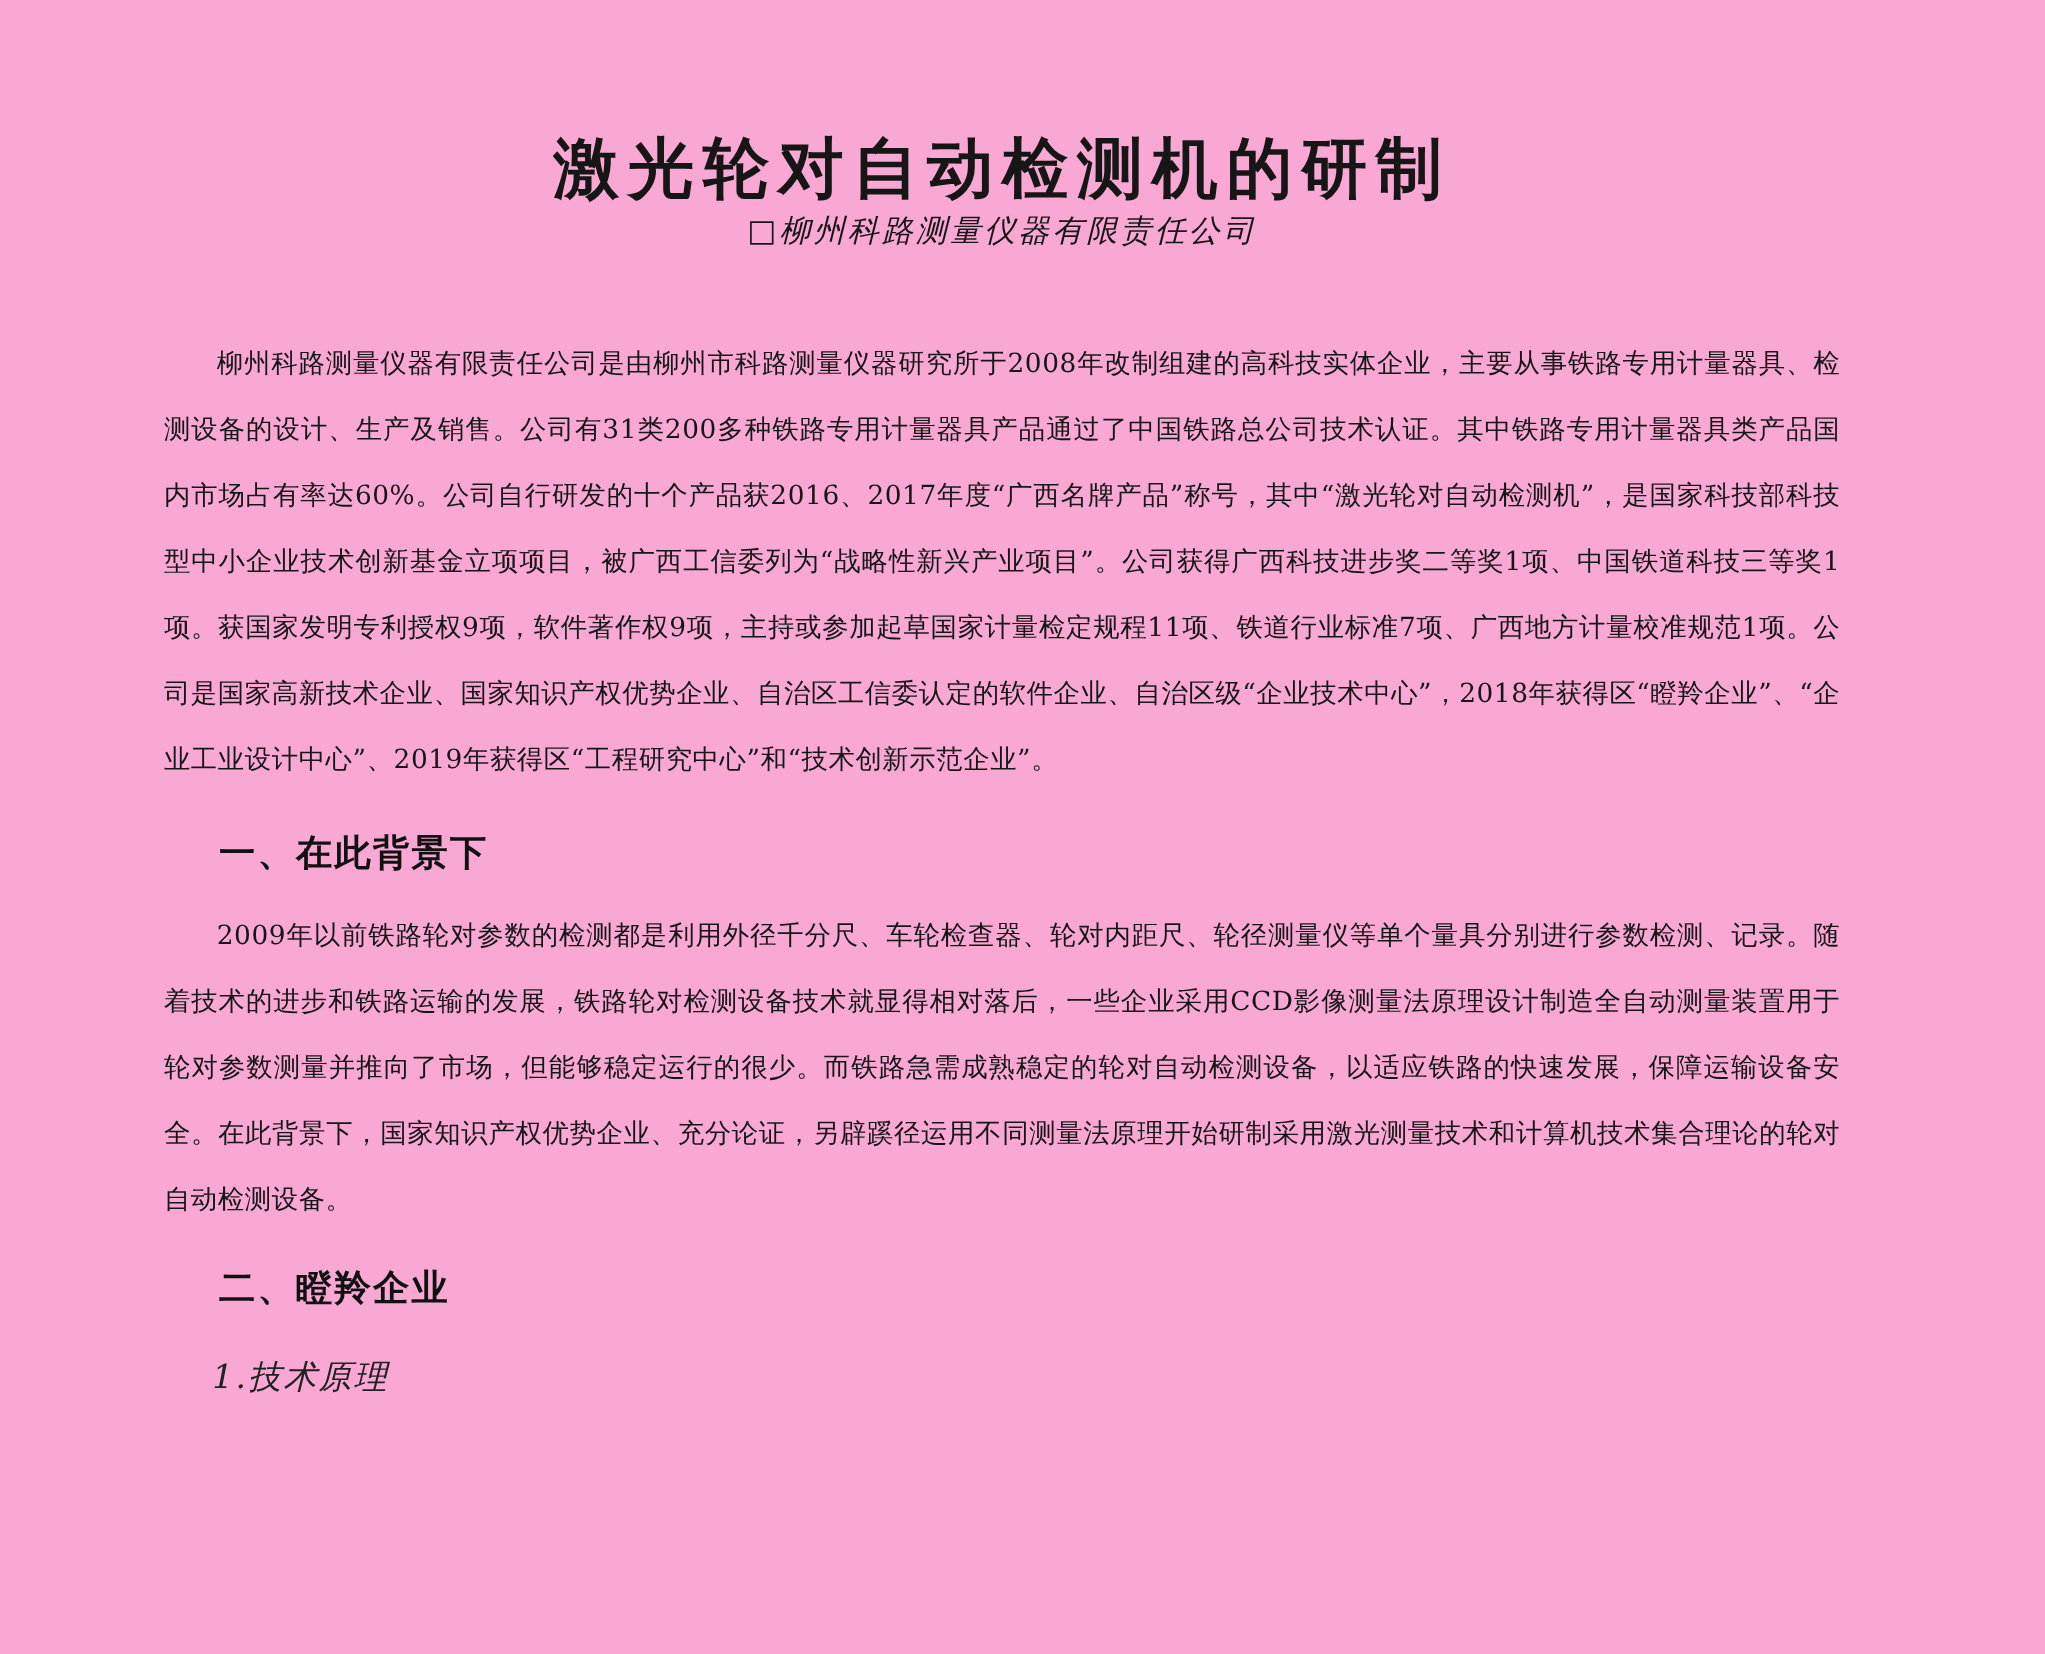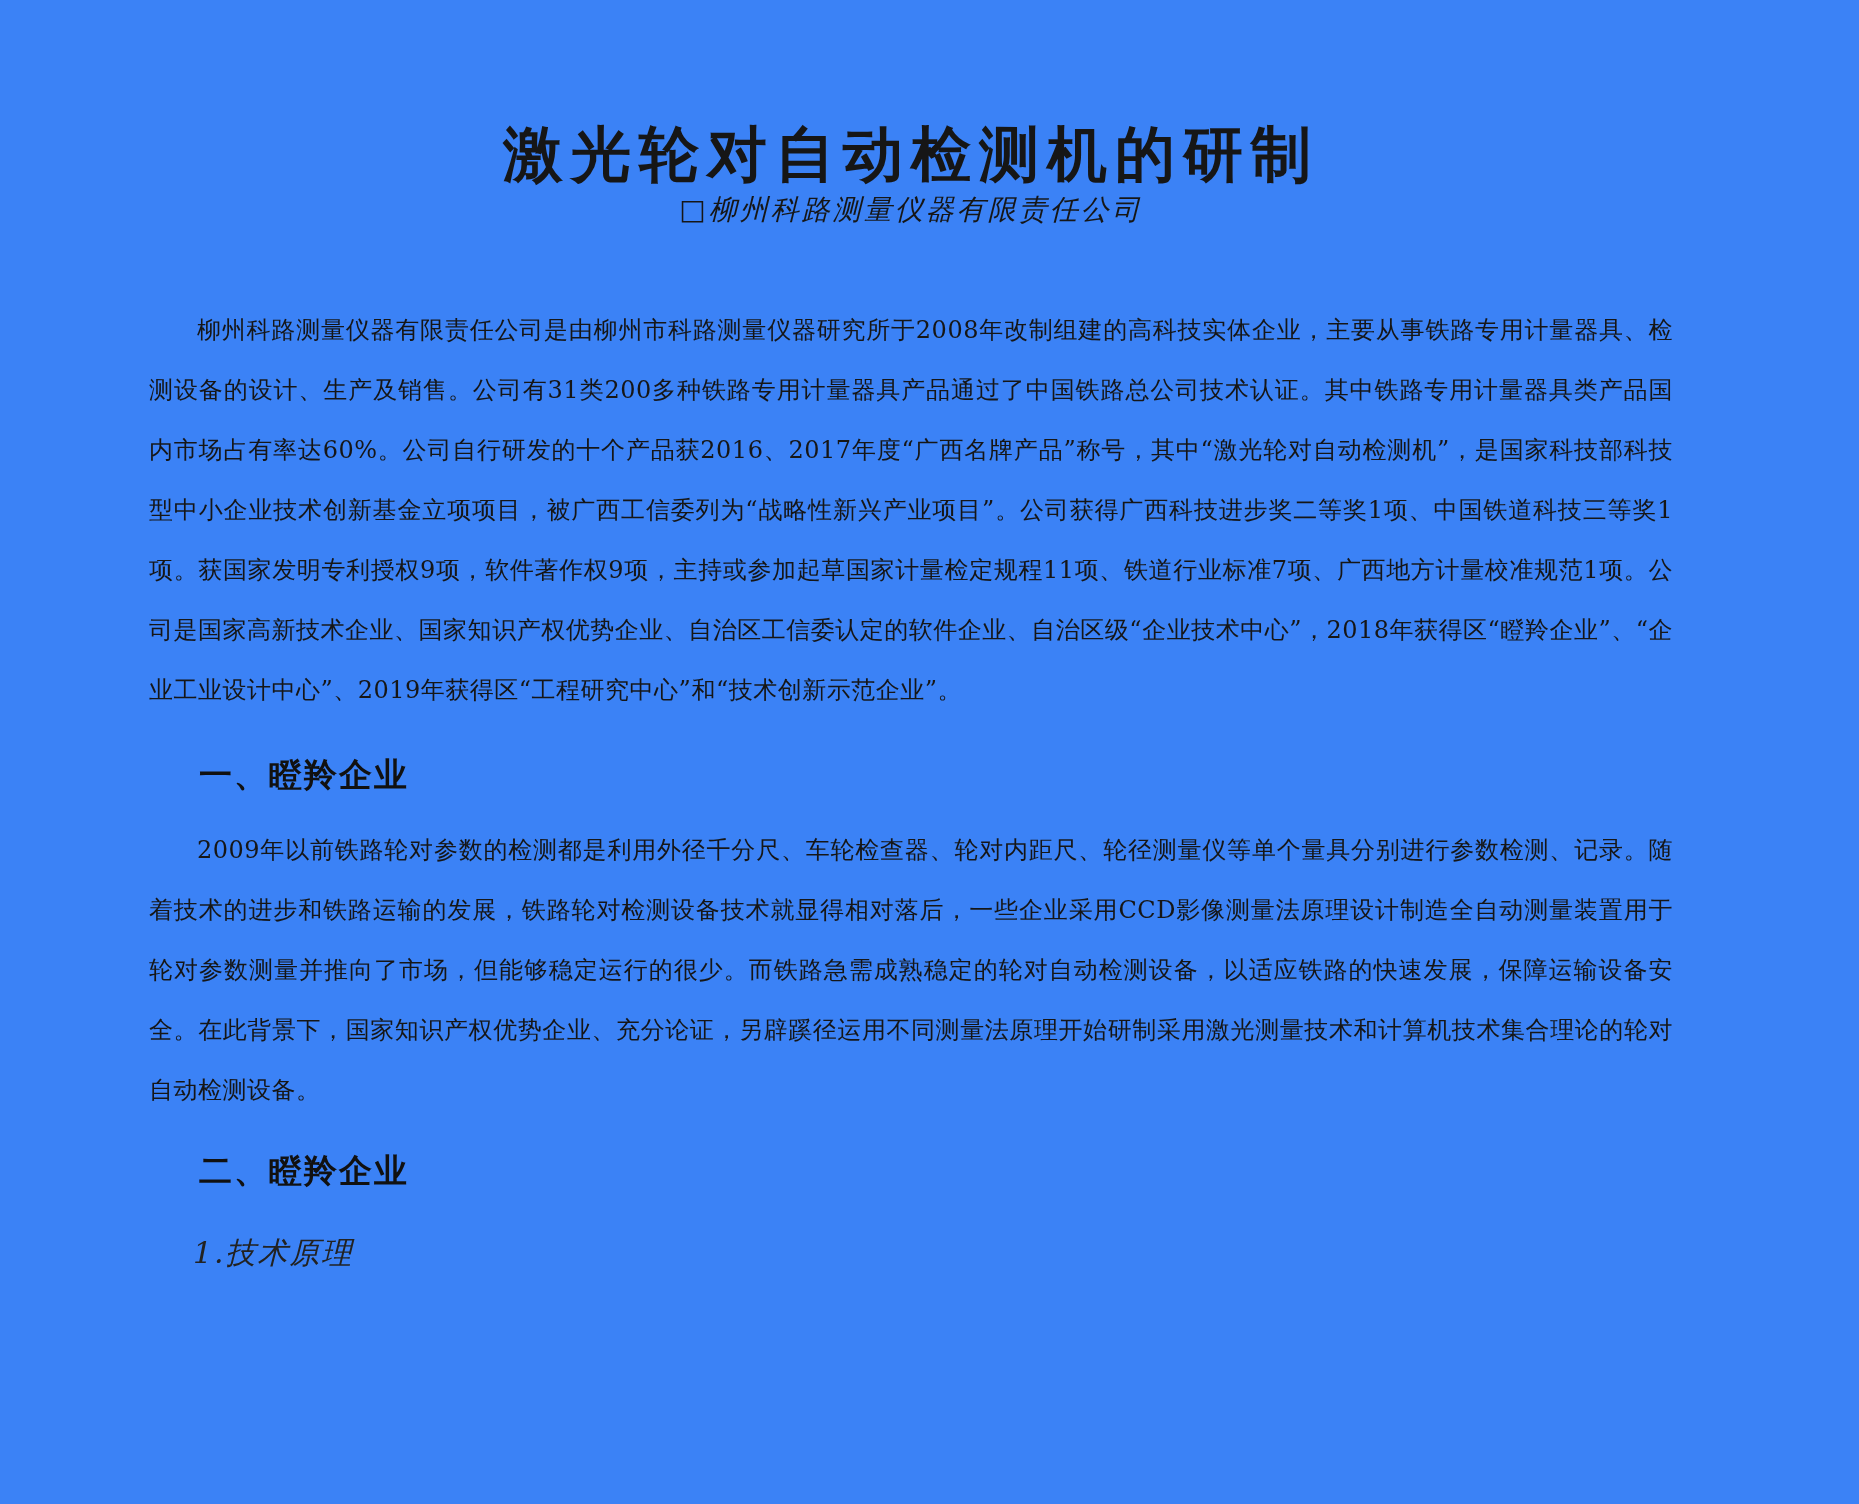--- a/index.html
+++ b/index.html
@@ -11,21 +11,21 @@
     width: 1859px;
     height: 1504px;
     overflow: hidden;
     font-family: "DejaVu Serif", serif;
     color: #161616;
   }
   .page {
     position: relative;
     width: 1859px;
     height: 1504px;
-    background: #3b82f6;
+    background: #f9a8d4;
   }
   .content {
     padding: 0 170px 0 133px;
   }
   .title {
     margin: 0;
     padding-top: 116px;
     text-align: center;
     font-size: 60px;
     line-height: 76px;
@@ -83,21 +83,21 @@
 
 <div class="page">
   <div class="content">
 
     <h1 class="title">激光轮对自动检测机的研制</h1>
 
     <div class="byline">□柳州科路测量仪器有限责任公司</div>
 
     <p class="para intro">柳州科路测量仪器有限责任公司是由柳州市科路测量仪器研究所于2008年改制组建的高科技实体企业，主要从事铁路专用计量器具、检测设备的设计、生产及销售。公司有31类200多种铁路专用计量器具产品通过了中国铁路总公司技术认证。其中铁路专用计量器具类产品国内市场占有率达60%。公司自行研发的十个产品获2016、2017年度“广西名牌产品”称号，其中“激光轮对自动检测机”，是国家科技部科技型中小企业技术创新基金立项项目，被广西工信委列为“战略性新兴产业项目”。公司获得广西科技进步奖二等奖1项、中国铁道科技三等奖1项。获国家发明专利授权9项，软件著作权9项，主持或参加起草国家计量检定规程11项、铁道行业标准7项、广西地方计量校准规范1项。公司是国家高新技术企业、国家知识产权优势企业、自治区工信委认定的软件企业、自治区级“企业技术中心”，2018年获得区“瞪羚企业”、“企业工业设计中心”、2019年获得区“工程研究中心”和“技术创新示范企业”。</p>
 
-    <h2 class="section-heading">一、瞪羚企业</h2>
+    <h2 class="section-heading">一、在此背景下</h2>
 
     <p class="para">2009年以前铁路轮对参数的检测都是利用外径千分尺、车轮检查器、轮对内距尺、轮径测量仪等单个量具分别进行参数检测、记录。随着技术的进步和铁路运输的发展，铁路轮对检测设备技术就显得相对落后，一些企业采用CCD影像测量法原理设计制造全自动测量装置用于轮对参数测量并推向了市场，但能够稳定运行的很少。而铁路急需成熟稳定的轮对自动检测设备，以适应铁路的快速发展，保障运输设备安全。在此背景下，国家知识产权优势企业、充分论证，另辟蹊径运用不同测量法原理开始研制采用激光测量技术和计算机技术集合理论的轮对自动检测设备。</p>
 
     <h2 class="section-heading second">二、瞪羚企业</h2>
 
     <div class="sub-heading">1.技术原理</div>
 
   </div>
 </div>
 

